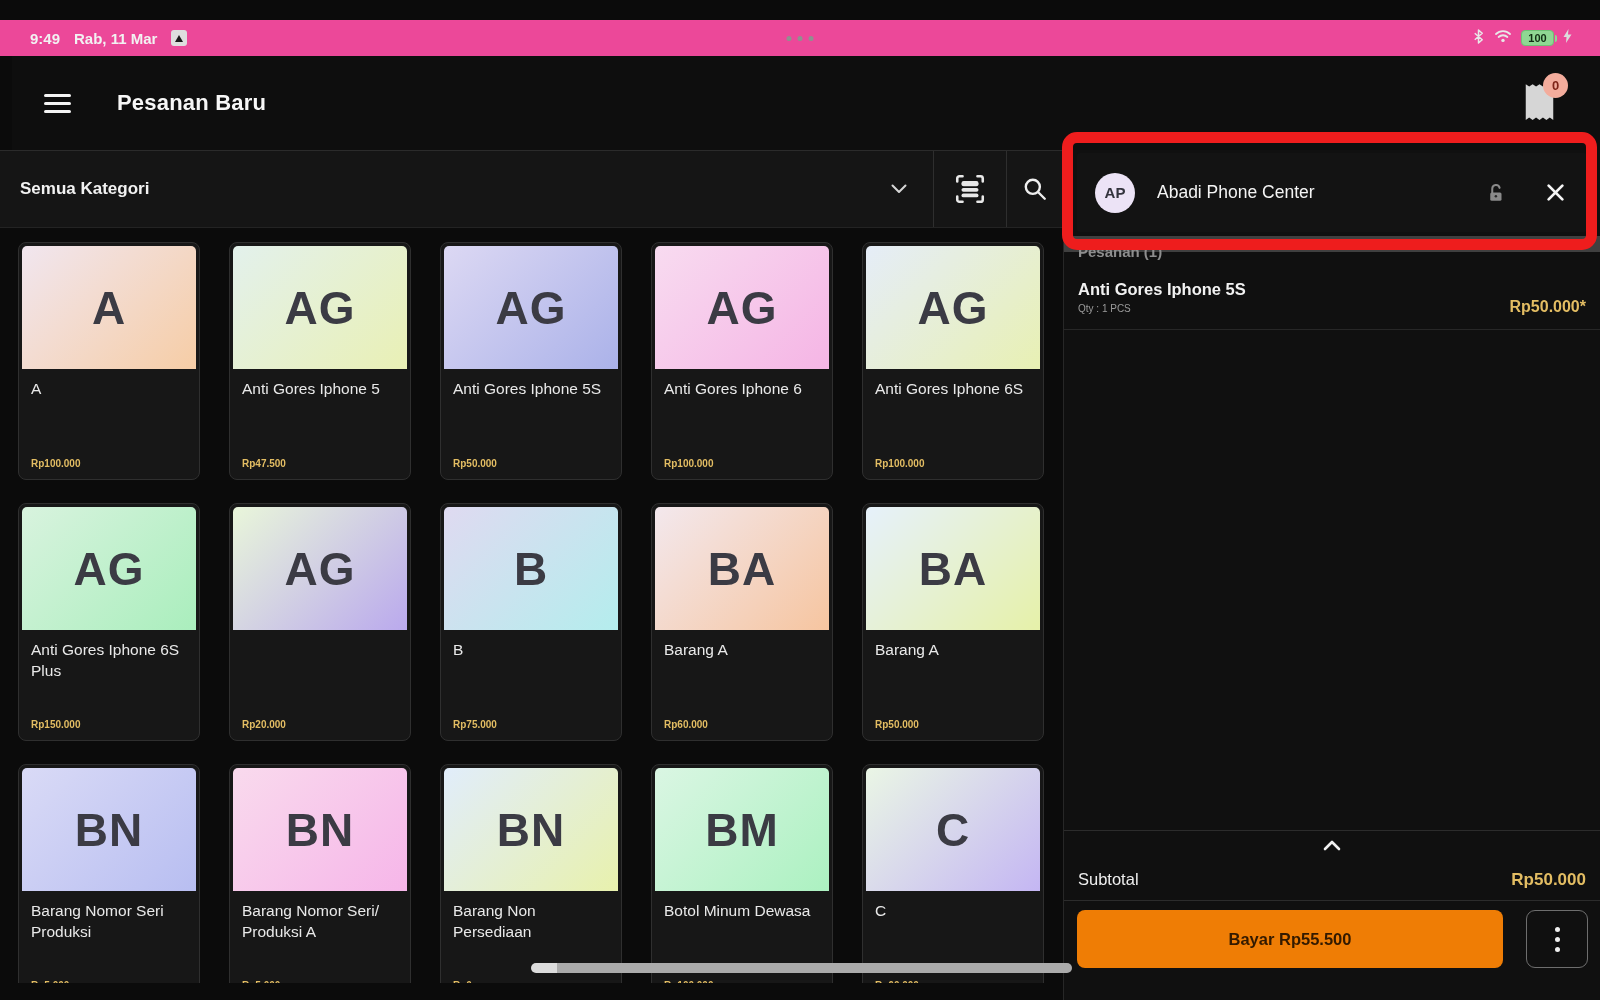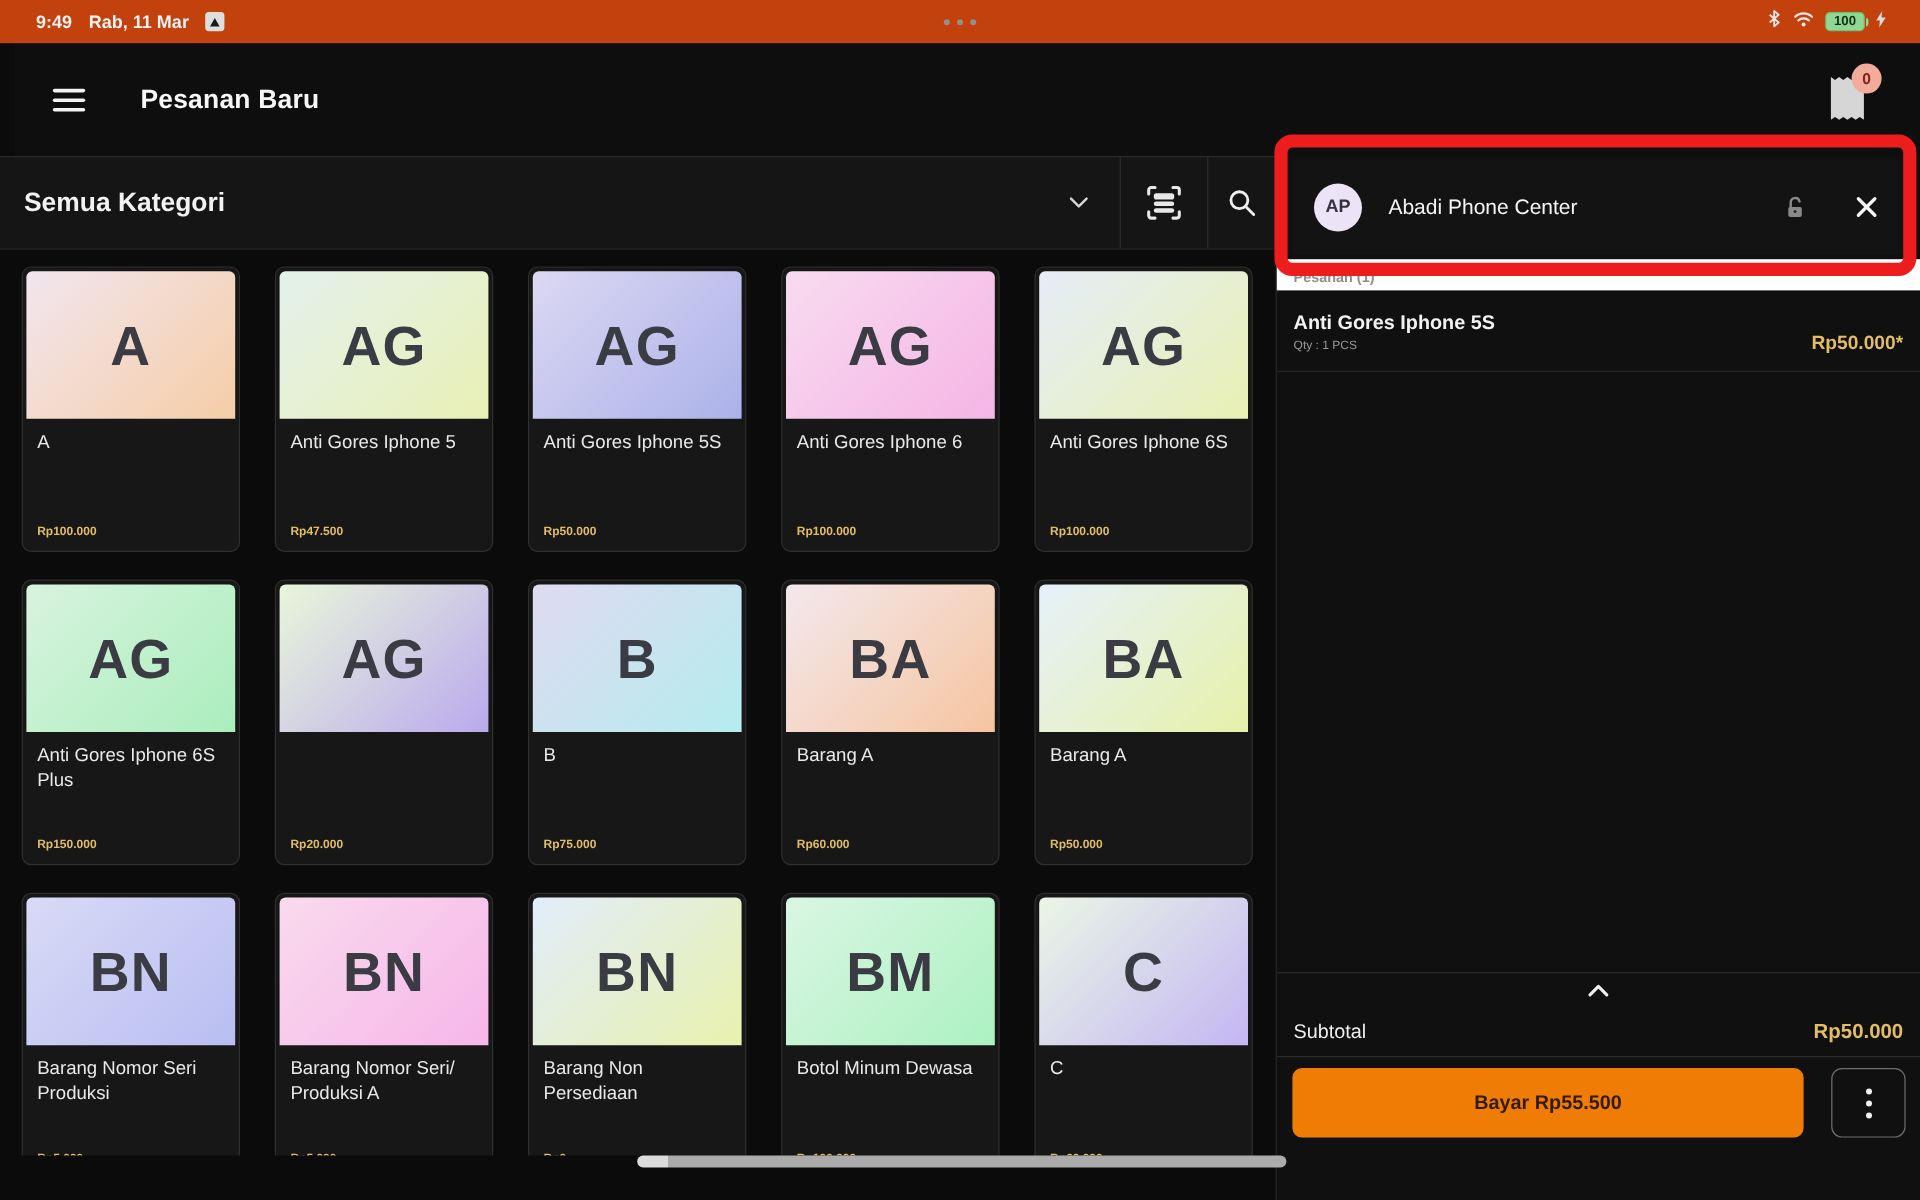--- a/index.html
+++ b/index.html
@@ -1,21 +1,21 @@
 <!DOCTYPE html>
 <html><head>
 <meta charset="utf-8">
 <style>
   * { margin:0; padding:0; box-sizing:border-box; }
   html,body { width:1600px; height:1000px; background:#000; overflow:hidden;
               font-family:"Liberation Sans", sans-serif; }
   .screen { position:relative; width:1600px; height:1000px; background:#0b0b0b; overflow:hidden; color:#fff; }
 
   
-  .status-bar { height:36px; display:flex; align-items:center; padding:0 28px 0 30px; background:#c2410c; position:relative; }
+  .status-bar { height:36px; display:flex; align-items:center; padding:0 28px 0 30px; background:#ec4899; position:relative;margin-top:20px; }
   .sb-left { display:flex; align-items:center; gap:14px; }
   .sb-time { font-size:15px; font-weight:700; color:#f2f2f2; }
   .sb-date { font-size:15px; font-weight:700; color:#f2f2f2; }
   .sb-notif { width:16px; height:16px; background:#dedede; border-radius:3px; display:flex; align-items:center; justify-content:center; }
   .sb-notif .tri { width:0; height:0; border-left:4px solid transparent; border-right:4px solid transparent; border-bottom:7px solid #1a1a1a; }
   .sb-center { position:absolute; left:50%; transform:translateX(-50%); display:flex; gap:6px; }
   .sb-center i { width:5px; height:5px; border-radius:50%; background:#909090; }
   .sb-right { margin-left:auto; display:flex; align-items:center; gap:9px; }
   .battery { min-width:33px; height:16px; background:#8fd793; border:1px solid #6fbf74; border-radius:4px;
              color:#102e13; font-size:11px; font-weight:700; display:flex; align-items:center; justify-content:center; position:relative; }
@@ -29,21 +29,21 @@
   .receipt-wrap { margin-left:auto; position:relative; background:none; border:none; cursor:pointer; }
   .badge { position:absolute; top:-8px; right:-12px; min-width:25px; height:25px; border-radius:50%; background:#f3ac9c;
            color:#7e2418; font-size:13px; font-weight:700; display:flex; align-items:center; justify-content:center; }
 
   
   .main { display:flex; height:870px; }
   .left-col { width:1063px; display:flex; flex-direction:column; background:#0b0b0b; }
 
   .toolbar { height:78px; display:flex; align-items:stretch; background:#151515; border-top:1px solid #2b2b2b; border-bottom:1px solid #232323; }
   .cat-select { flex:1; display:flex; align-items:center; padding:0 26px 0 20px; cursor:pointer; }
-  .cat-label { font-size:22px; font-weight:700; color:#f2f2f2; }
+  .cat-label { font-size:17px; font-weight:700; color:#f2f2f2; }
   .cat-select svg { margin-left:auto; }
   .vsep { width:1px; background:#2e2e2e; margin:0; }
   .tool-btn { width:72px; background:none; border:none; display:flex; align-items:center; justify-content:center; cursor:pointer; }
   .tool-btn.search { width:56px; }
 
   .grid-viewport { height:755px; overflow:hidden; padding:14px 18px 0 18px; }
   .product-grid { display:grid; grid-template-columns:repeat(5,182px); column-gap:29px; row-gap:23px; }
   .bottom-strip { flex:1; background:#0b0b0b; }
 
   .card { width:182px; height:238px; background:#171717; border:1px solid #2f2f2f; border-radius:8px; position:relative; cursor:pointer; overflow:hidden; }
@@ -60,22 +60,22 @@
   .avatar { width:40px; height:40px; border-radius:50%; background:#ece3f6; color:#33333d; font-size:15px; font-weight:700;
             display:flex; align-items:center; justify-content:center; flex:0 0 auto; }
   .customer-name { margin-left:22px; font-size:17.5px; color:#f4f4f4; }
   .icon-btn { background:none; border:none; cursor:pointer; display:flex; align-items:center; justify-content:center; }
   .lock-btn { margin-left:auto; }
   .close-btn { margin-left:40px; }
 
   .red-frame { position:absolute; top:-18px; left:-2px; width:535px; height:118px; border:11px solid #ee1d1d; border-radius:15px;
                pointer-events:none; z-index:30; }
 
-  .order-header { position:absolute; top:86px; left:0; right:0; height:26px; background:#ffffff;
-                  font-size:12px; font-weight:700; color:#8e8e8e; line-height:31px; padding-left:14px; z-index:5; }
+  .order-header { position:absolute; top:86px; left:0; right:0; height:16px; background:#404040;
+                  font-size:15px; font-weight:700; color:#8e8e8e; line-height:31px; padding-left:14px; z-index:5; }
   .order-list { position:absolute; top:117px; left:0; right:0; }
   .order-item { position:relative; padding:13px 14px 15px 14px; border-bottom:1px solid #272727; cursor:pointer; }
   .oi-name { font-size:16.5px; font-weight:700; color:#f2f2f2; }
   .oi-qty { margin-top:4px; font-size:10px; color:#9a9a9a; }
   .oi-price { position:absolute; right:14px; bottom:13px; font-size:16px; font-weight:700; color:#e3bd63; }
 
   .subtotal-block { position:absolute; top:680px; left:0; right:0; height:71px; border-top:1px solid #2c2c2c; border-bottom:1px solid #2c2c2c; }
   .expand-btn { position:absolute; top:4px; left:50%; transform:translateX(-50%); background:none; border:none; cursor:pointer; padding:4px 10px; }
   .subtotal-row { position:absolute; left:14px; right:14px; bottom:10px; display:flex; justify-content:space-between; align-items:baseline; }
   .subtotal-label { font-size:16.5px; color:#eeeeee; }

